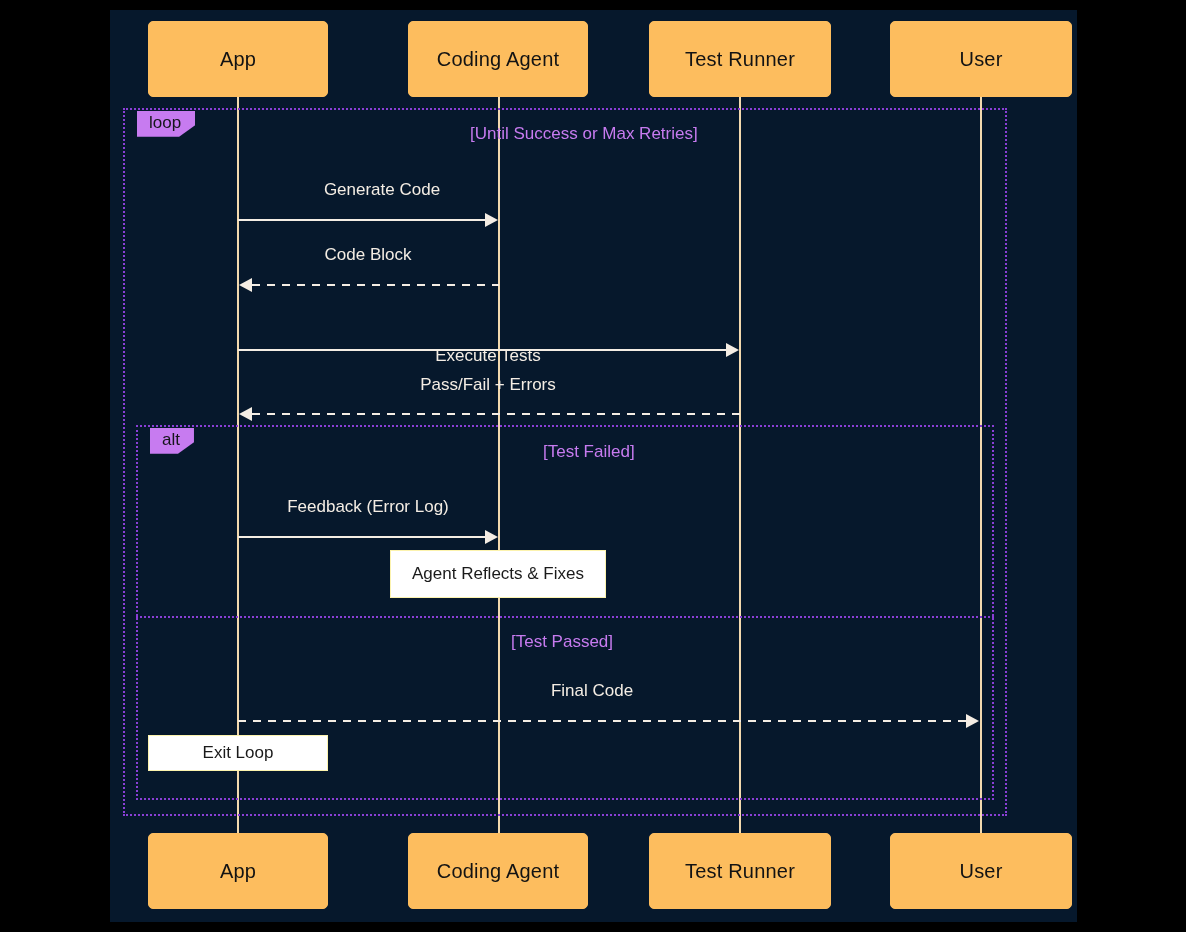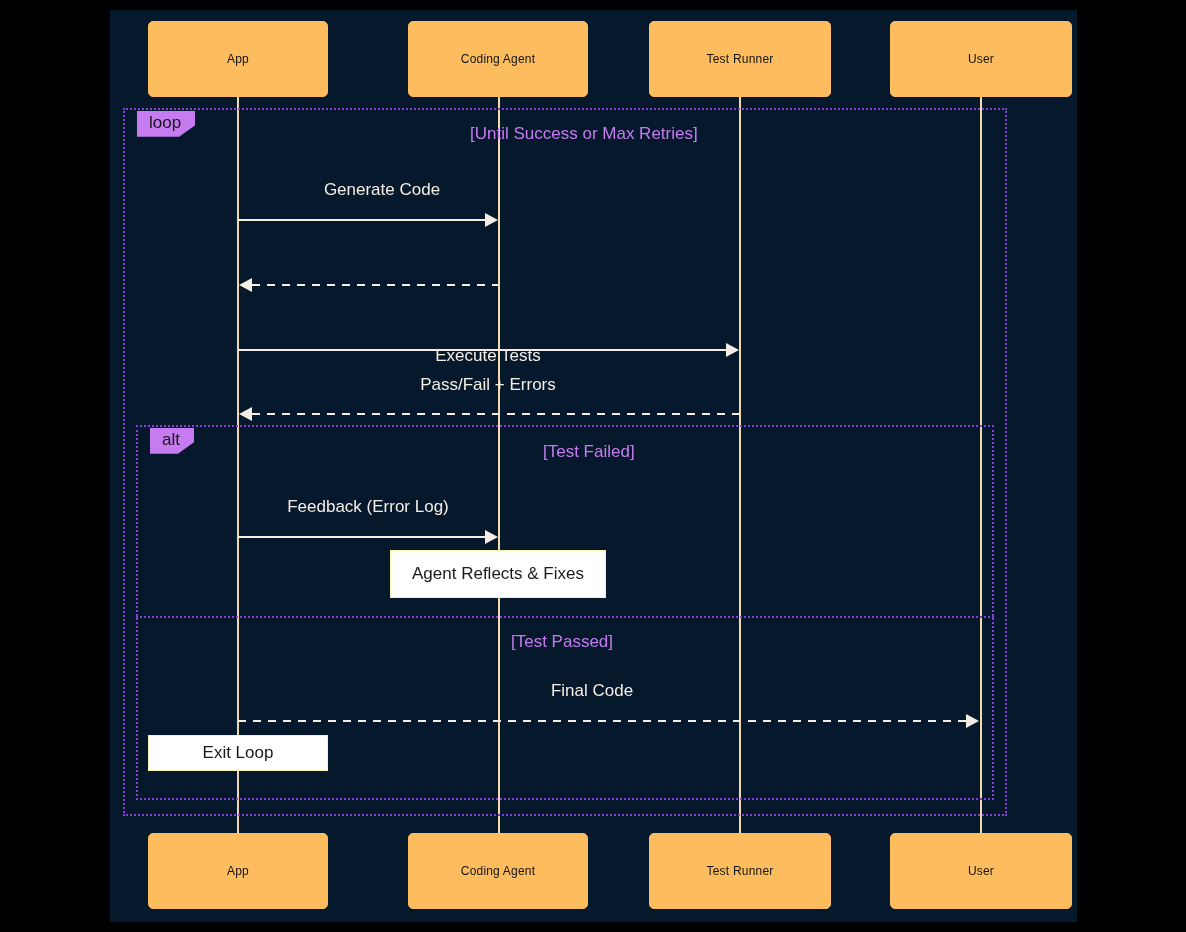--- a/index.html
+++ b/index.html
@@ -22,21 +22,21 @@
   }
 
   
   .participant-box {
     position: absolute;
     height: 76px;
     background: #FDBD5E;
     border: 1px solid #FDBD5E;
     border-radius: 5px;
     color: #131313;
-    font-size: 12px;
+    font-size: 20px;
     display: flex;
     align-items: center;
     justify-content: center;
     box-sizing: border-box;
     letter-spacing: .2px;
   }
 
   .lifeline {
     position: absolute;
     width: 2px;
@@ -157,20 +157,21 @@
   <div class="fragment" style="left:26px; top:415px; width:858px; height:375px;"></div>
   <div class="frag-label" style="left:29px; top:418px;">alt</div>
   <div class="frag-cond" style="left:433px; top:432px;">[Test Failed]</div>
   <div class="frag-divider" style="left:26px; top:606px; width:858px;"></div>
   <div class="frag-cond" style="left:401px; top:622px;">[Test Passed]</div>
 
   <div class="msg-label" style="left:128px; top:170px; width:288px;">Generate Code</div>
   <div class="msg-line solid" style="left:128px; top:209px; width:247px;"></div>
   <div class="arrowhead right" style="left:375px; top:203px;"></div>
 
+  <div class="msg-label" style="left:128px; top:235px; width:260px;">Code Block</div>
   <div class="msg-line dashed" style="left:142px; top:274px; width:247px;"></div>
   <div class="arrowhead left" style="left:129px; top:268px;"></div>
 
   <div class="msg-label" style="left:128px; top:300px; width:500px;margin-top:36px;">Execute Tests</div>
   <div class="msg-line solid" style="left:128px; top:339px; width:488px;"></div>
   <div class="arrowhead right" style="left:616px; top:333px;"></div>
 
   <div class="msg-label" style="left:128px; top:365px; width:500px;">Pass/Fail + Errors</div>
   <div class="msg-line dashed" style="left:142px; top:403px; width:488px;"></div>
   <div class="arrowhead left" style="left:129px; top:397px;"></div>

